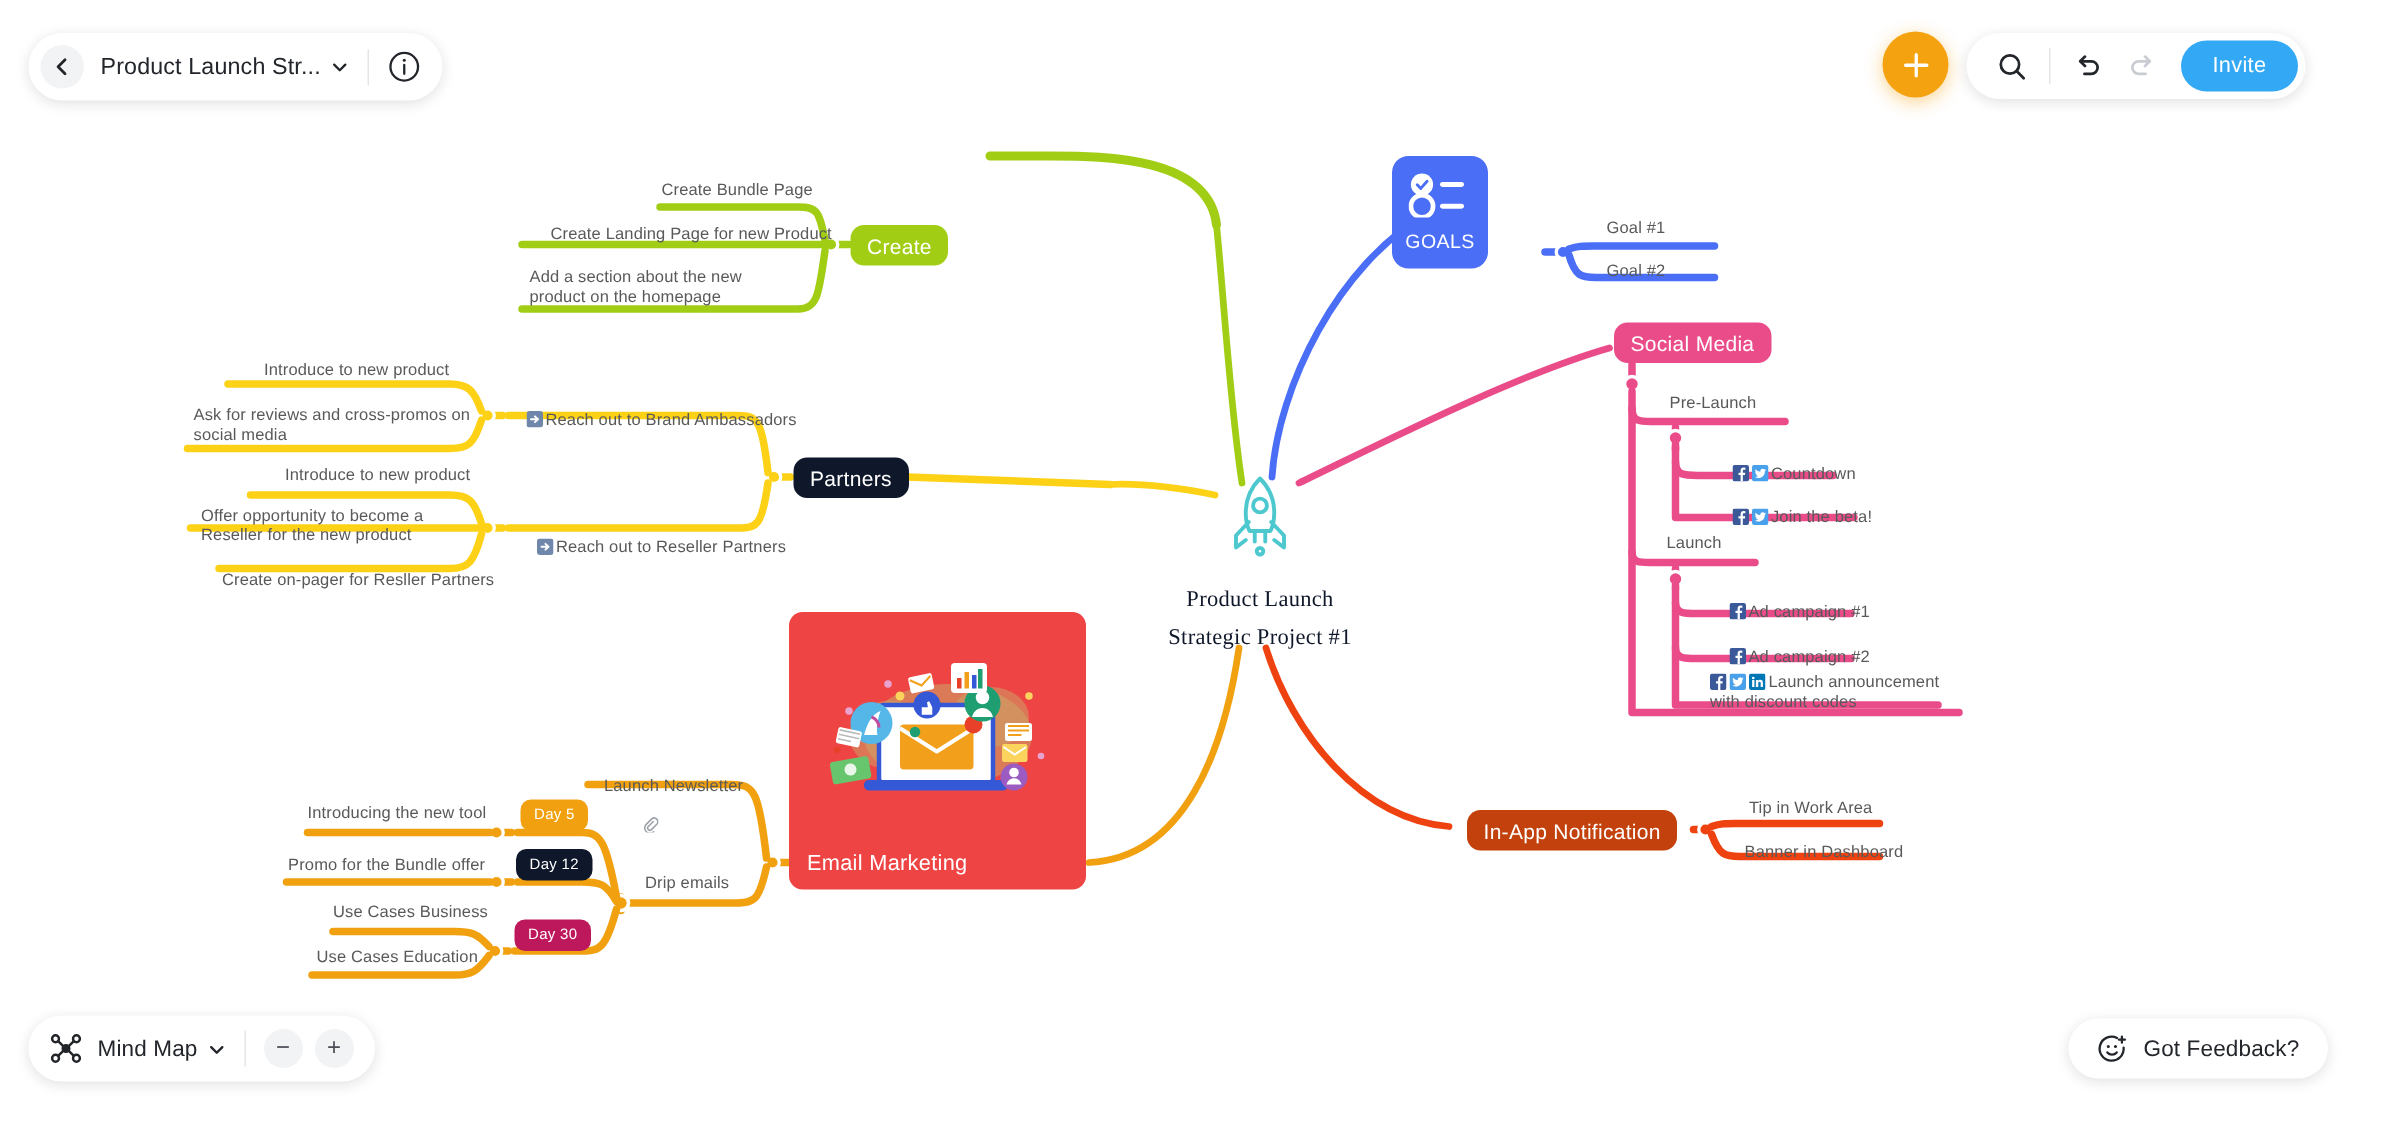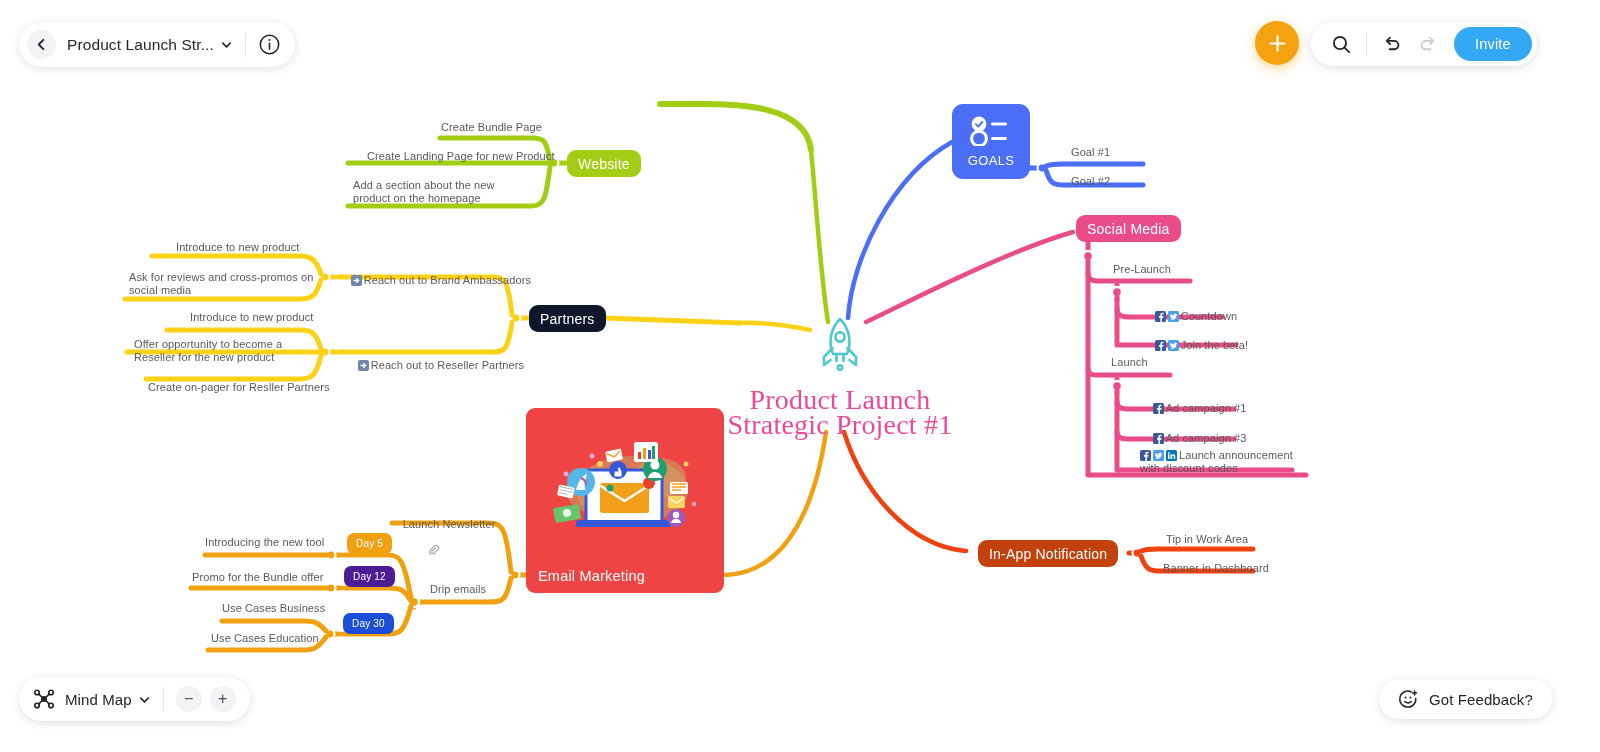--- a/index.html
+++ b/index.html
@@ -40,27 +40,27 @@
   }
   .chip.sm { height:21px; font-size:10px; border-radius:7px; padding:0 9px; }
 
   
   #center-node {
     position:absolute; left:700px; top:315px; width:280px;
     text-align:center;
   }
   #center-title {
     font-family:"Liberation Serif", serif;
-    font-size:28px; line-height:25px; color:#ec4899;
+    font-size:15px; line-height:25px; color:#0f172a;
     margin-top:8px; letter-spacing:.2px;
   }
 
   
   #goals-card {
-    position:absolute; left:952px; top:104px; width:78px; height:75px;
+    position:absolute; left:928px; top:104px; width:64px; height:75px;
     background:#4a6ef5; border-radius:11px;
     display:flex; flex-direction:column; align-items:center; justify-content:center;
   }
   #goals-card .goals-text {
     color:#fff; font-size:13px; letter-spacing:.3px; margin-top:3px;
   }
 
   
   #email-card {
     position:absolute; left:526px; top:408px; width:198px; height:185px;
@@ -290,21 +290,21 @@
   <div class="lbl" style="left:1140px; top:389px;">
     <span class="ico"><svg width="11" height="11" viewBox="0 0 11 11">
           <rect width="11" height="11" rx="1.5" fill="#3b5998"></rect>
           <path d="M6.9 11V6.7h1.4l.2-1.6H6.9V4c0-.45.13-.76.78-.76H8.6V1.8A11 11 0 0 0 7.4 1.74c-1.2 0-2 .73-2 2.07v1.3H4v1.6h1.4V11z" fill="#fff"></path>
         </svg></span><span>Ad campaign #1</span>
   </div>
   <div class="lbl" style="left:1140px; top:419px;">
     <span class="ico"><svg width="11" height="11" viewBox="0 0 11 11">
           <rect width="11" height="11" rx="1.5" fill="#3b5998"></rect>
           <path d="M6.9 11V6.7h1.4l.2-1.6H6.9V4c0-.45.13-.76.78-.76H8.6V1.8A11 11 0 0 0 7.4 1.74c-1.2 0-2 .73-2 2.07v1.3H4v1.6h1.4V11z" fill="#fff"></path>
-        </svg></span><span>Ad campaign #3</span>
+        </svg></span><span>Ad campaign #2</span>
   </div>
   <div class="lbl wrap" style="left:1140px; top:449px; width:162px;">
     <span class="ico"><svg width="11" height="11" viewBox="0 0 11 11">
           <rect width="11" height="11" rx="1.5" fill="#3b5998"></rect>
           <path d="M6.9 11V6.7h1.4l.2-1.6H6.9V4c0-.45.13-.76.78-.76H8.6V1.8A11 11 0 0 0 7.4 1.74c-1.2 0-2 .73-2 2.07v1.3H4v1.6h1.4V11z" fill="#fff"></path>
         </svg></span><span class="ico"><svg width="11" height="11" viewBox="0 0 11 11">
           <rect width="11" height="11" rx="1.5" fill="#49a1eb"></rect>
           <path d="M9.4 3.3a3 3 0 0 1-.9.25 1.56 1.56 0 0 0 .69-.86c-.3.18-.64.3-1 .38a1.55 1.55 0 0 0-2.68 1.06c0 .12.01.24.04.35A4.4 4.4 0 0 1 2.36 2.87a1.55 1.55 0 0 0 .48 2.07 1.5 1.5 0 0 1-.7-.2v.02c0 .75.53 1.38 1.24 1.52a1.6 1.6 0 0 1-.7.03 1.55 1.55 0 0 0 1.45 1.08A3.12 3.12 0 0 1 1.8 8a4.4 4.4 0 0 0 6.77-3.7v-.2a3.1 3.1 0 0 0 .83-.8z" fill="#fff"></path>
         </svg></span><span class="ico"><svg width="11" height="11" viewBox="0 0 11 11">
           <rect width="11" height="11" rx="1.5" fill="#0077b5"></rect>
@@ -312,21 +312,21 @@
         </svg></span><span>Launch announcement with discount codes</span>
   </div>
 
   <div class="chip" style="left:978px; top:540px; background:#c2410c;">
     <span>In-App Notification</span>
   </div>
   <div class="lbl" style="left:1166px; top:533px;">Tip in Work Area</div>
   <div class="lbl" style="left:1163px; top:562px;">Banner in Dashboard</div>
 
   <div class="chip" style="left:567px; top:150px; background:#a2cd15;">
-    <span>Website</span>
+    <span>Create</span>
   </div>
   <div class="lbl" style="left:441px; top:121px;">Create Bundle Page</div>
   <div class="lbl" style="left:367px; top:150px;">Create Landing Page for new Product</div>
   <div class="lbl wrap" style="left:353px; top:179px; width:180px;">Add a section about the new product on the homepage</div>
 
   <div class="chip" style="left:529px; top:305px; background:#0f172a;">
     <span>Partners</span>
   </div>
   <div class="lbl" style="left:338px; top:261px;">
     <span class="ico"><svg width="11" height="11" viewBox="0 0 11 11">
@@ -413,26 +413,26 @@
       </svg>
     </span>
   </div>
   <div class="lbl" style="left:430px; top:583px;">Drip emails</div>
 
   <div class="chip sm" style="left:347px; top:533px; background:#f1a110;">
     <span>Day 5</span>
   </div>
   <div class="lbl" style="left:205px; top:536px;">Introducing the new tool</div>
 
-  <div class="chip sm" style="left:344px; top:566px; background:#4c1d95;">
+  <div class="chip sm" style="left:344px; top:566px; background:#0f172a;">
     <span>Day 12</span>
   </div>
   <div class="lbl" style="left:192px; top:571px;">Promo for the Bundle offer</div>
 
-  <div class="chip sm" style="left:343px; top:613px; background:#1d4ed8;justify-content:center;">
+  <div class="chip sm" style="left:343px; top:613px; background:#be185d;justify-content:center;">
     <span>Day 30</span>
   </div>
   <div class="lbl" style="left:222px; top:602px;">Use Cases Business</div>
   <div class="lbl" style="left:211px; top:632px;">Use Cases Education</div>
 
   <div id="topbar-left">
     <div class="circ-btn">
       <svg width="13" height="13" viewBox="0 0 14 14" fill="none" stroke="#22252a" stroke-width="2" stroke-linecap="round" stroke-linejoin="round">
         <path d="M9 2 4 7l5 5"></path>
       </svg>

